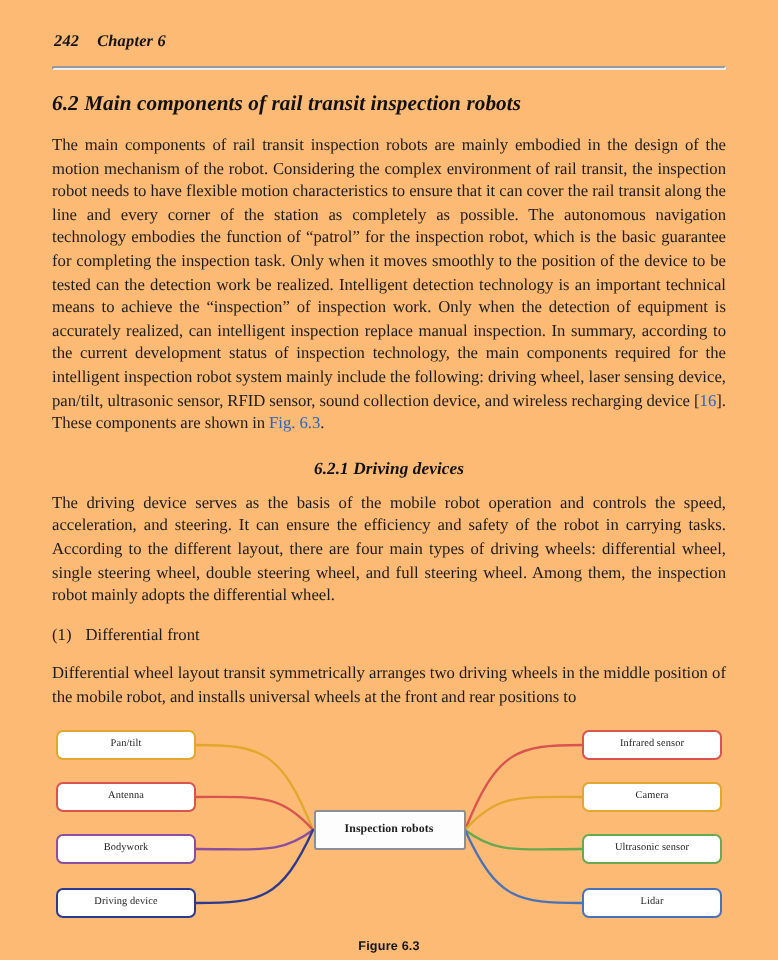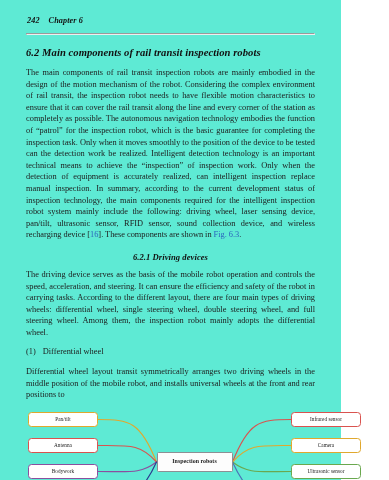--- a/index.html
+++ b/index.html
@@ -10,23 +10,23 @@
   body {
     width: 389px;
     height: 480px;
     overflow: hidden;
     font-family: "Liberation Serif", serif;
     color: #1a1a1a;
     -webkit-font-smoothing: antialiased;
   }
   .page {
     position: relative;
-    width: 341px;
+    width: 389px;
     height: 480px;
-    background: #5eead4;
+    background: #fdba74;
     box-sizing: border-box;
     padding: 16px 26px 0 26px;
   }
 
   
   .runhead {
     font-family: "Liberation Serif", serif;
     font-weight: bold;
     font-style: italic;
     font-size: 8.2px;
@@ -158,21 +158,21 @@
   <hr class="rule">
 
   <h2 class="sec">6.2  Main components of rail transit inspection robots</h2>
 
   <p class="body"><span>The main components of rail transit inspection robots are mainly embodied in the design of the motion mechanism of the robot. Considering the complex environment of rail transit, the inspection robot needs to have flexible motion characteristics to ensure that it can cover the rail transit along the line and every corner of the station as completely as possible. The autonomous navigation technology embodies the function of “patrol” for the inspection robot, which is the basic guarantee for completing the inspection task. Only when it moves smoothly to the position of the device to be tested can the detection work be realized. Intelligent detection technology is an important technical means to achieve the “inspection” of inspection work. Only when the detection of equipment is accurately realized, can intelligent inspection replace manual inspection. In summary, according to the current development status of inspection technology, the main components required for the intelligent inspection robot system mainly include the following: driving wheel, laser sensing device, pan/tilt, ultrasonic sensor, RFID sensor, sound collection device, and wireless recharging device [</span><span class="lnk">16</span><span>]. These components are shown in </span><span class="lnk">Fig. 6.3</span><span>.</span></p>
 
   <h3 class="subsec">6.2.1  Driving devices</h3>
 
   <p class="body">The driving device serves as the basis of the mobile robot operation and controls the speed, acceleration, and steering. It can ensure the efficiency and safety of the robot in carrying tasks. According to the different layout, there are four main types of driving wheels: differential wheel, single steering wheel, double steering wheel, and full steering wheel. Among them, the inspection robot mainly adopts the differential wheel.</p>
 
-  <p class="listitem"><span class="num">(1)</span><span>Differential wheel</span></p>
+  <p class="listitem"><span class="num">(1)</span><span>Differential front</span></p>
 
   <p class="body">Differential wheel layout transit symmetrically arranges two driving wheels in the middle position of the mobile robot, and installs universal wheels at the front and rear positions to</p>
 
   <div class="figure">
     <div class="figwrap" id="figwrap">
       <svg id="connectors" viewBox="0 0 337 104" preserveAspectRatio="none">
           <path d="M 72 9.5 C 104.17500000000001 9.5, 114.5 11.875, 130.5 52" fill="none" stroke="#e0a82e" stroke-width="1.15" stroke-linecap="round"></path>
           <path d="M 72 35.5 C 104.17500000000001 35.5, 114.5 33.975, 130.5 52" fill="none" stroke="#d9534f" stroke-width="1.15" stroke-linecap="round"></path>
           <path d="M 72 61.5 C 104.17500000000001 61.5, 114.5 64.075, 130.5 52" fill="none" stroke="#8b4f9f" stroke-width="1.15" stroke-linecap="round"></path>
           <path d="M 72 88.5 C 104.17500000000001 88.5, 114.5 87.025, 130.5 52" fill="none" stroke="#2b3a8f" stroke-width="1.15" stroke-linecap="round"></path>

